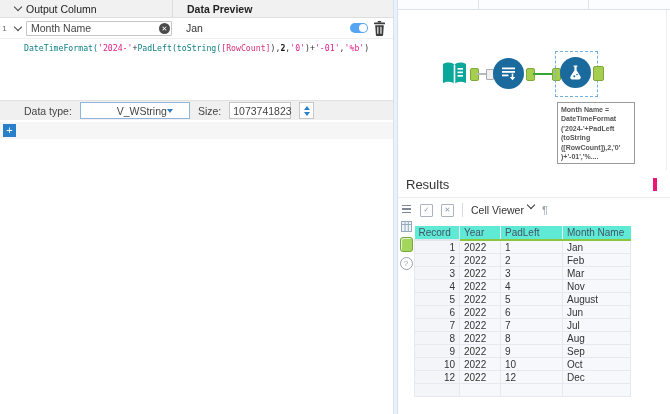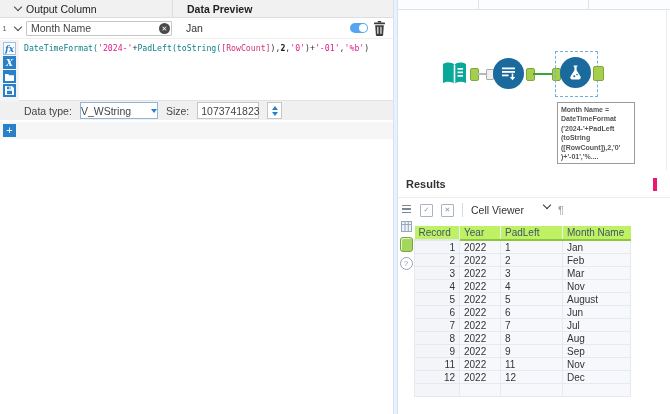--- a/index.html
+++ b/index.html
@@ -36,21 +36,21 @@
            font:italic bold 9px "DejaVu Serif",serif}
   .tile-x{color:#fff;font:italic bold 9px "DejaVu Serif",serif}
   .formula-text{position:absolute;left:24px;top:4px;font:8.2px "DejaVu Sans Mono",monospace;white-space:nowrap}
   .seg-fn{color:#0e7f86}.seg-str{color:#e0218a}.seg-field{color:#d4327a}
   .seg-num{color:#1a1a1a;font-weight:bold}.seg-op{color:#333}
 
   .dtype-row{height:19px;background:#f0f0f0;border-top:1px solid #e2e2e2;display:flex;align-items:center;
              padding-left:24px;gap:8px}
   .dtype-label{color:#444}
   .select{width:76px;height:15px;background:#fff;border:1px solid #8fb6d8;display:flex;align-items:center;
-          justify-content:space-between;padding:0 0;color:#444;cursor:pointer}
+          justify-content:flex-end;padding:0 16px;color:#444;cursor:pointer}
   .caret-down{width:0;height:0;border-left:3.5px solid transparent;border-right:3.5px solid transparent;
               border-top:4.5px solid #2a7fc9}
   .size-input{width:54px;height:15px;background:#fff;border:1px solid #c6c6c6;display:flex;align-items:center;
               padding:0 3px;color:#444}
   .stepper{width:13px;height:15px;background:#fff;border:1px solid #c6c6c6;display:flex;flex-direction:column;
            align-items:center;justify-content:center;gap:2px}
   .step-up{width:0;height:0;border-left:3px solid transparent;border-right:3px solid transparent;
            border-bottom:4px solid #2a7fc9;cursor:pointer}
   .step-down{width:0;height:0;border-left:3px solid transparent;border-right:3px solid transparent;
            border-top:4px solid #2a7fc9;cursor:pointer}
@@ -73,43 +73,43 @@
   .anchor{position:absolute;width:7px;height:11px;background:#a6ce4e;border:1px solid #7fa93c;border-radius:2px}
   .anchor-gray{position:absolute;width:6px;height:9px;background:#efefef;border:1px solid #ababab;border-radius:1px}
   .conn{position:absolute;height:2px}
   .sel-box{position:absolute;left:157px;top:51px;width:41px;height:44px;border:1px dashed #6fb0e0}
   .annotation{position:absolute;left:159px;top:102px;width:70px;background:#fff;border:1px solid #9b9b9b;
               padding:2px 3px;font-size:7px;font-weight:bold;color:#555;line-height:9.4px;cursor:pointer}
 
   
   .results{position:absolute;left:398px;top:171px;width:272px;height:243px;background:#fff}
   .res-head{position:relative;height:26px;border-bottom:1px solid #ececec;display:flex;align-items:center;padding-left:8px}
-  .res-title{font-size:11px;font-weight:bold;color:#333}
+  .res-title{font-size:13px;font-weight:normal;color:#333}
   .res-sub{color:#666;margin-left:4px}
   .pink-bar{position:absolute;right:13px;top:7px;width:4px;height:13px;background:#ea1777}
   .res-body{display:flex}
   .res-rail{width:16px;flex:none;display:flex;flex-direction:column;align-items:center;padding-top:5px;gap:5px}
   .rail-btn{width:12px;height:12px;display:flex;align-items:center;justify-content:center;cursor:pointer}
   .green-chip{width:11px;height:13px;background:#a4d65e;border:1px solid #74a83b;border-radius:3px;
               box-shadow:inset 1px 1px 0 rgba(255,255,255,.7);cursor:pointer}
   .help-circle{width:11px;height:11px;border:1px solid #98a4b2;border-radius:50%;color:#98a4b2;
                font-size:8px;line-height:11px;text-align:center;cursor:pointer}
   .res-content{flex:1}
   .res-toolbar{height:24px;display:flex;align-items:center;gap:8px;padding-left:6px}
   .link-blue{color:#2a7fc9;cursor:pointer;display:flex;align-items:center;gap:4px}
   .chev-sm{width:5px;height:5px;border-right:1.4px solid currentColor;border-bottom:1.4px solid currentColor;
            transform:rotate(45deg);margin-top:-2px}
   .tb-ic{width:11px;height:11px;border:1px solid #aab4c0;border-radius:1px;color:#8a95a3;font-size:7px;
          line-height:10px;text-align:center;cursor:pointer;background:#fff}
   .tb-sep{width:1px;height:14px;background:#d6dae0}
-  .cellviewer{color:#333;display:flex;gap:20px;cursor:pointer}
+  .cellviewer{color:#333;display:flex;gap:4px;cursor:pointer}
   .pilcrow{color:#9aa5b2;font-size:11px;cursor:pointer}
   .records{color:#333}
   .res-table{border-collapse:collapse;margin-top:4px;font-size:10px;table-layout:fixed}
-  .res-table th{font-weight:normal;color:#44546a;text-align:left;padding:0 4px;height:13px;background:#bef264;
+  .res-table th{font-weight:normal;color:#44546a;text-align:left;padding:0 4px;height:13px;background:#5eead4;
                 border-bottom:2px solid #8bc63e;border-left:1px solid #eef1f5;overflow:hidden;cursor:pointer}
   .res-table th.rec{border-bottom:2px solid #e2e6ec;border-left:none}
   .res-table td{padding:0 4px;height:12px;background:#f6f8fb;border:1px solid #e6eaf0;color:#333;
                 overflow:hidden;cursor:default}
   .res-table td.rec{text-align:right;background:#f3f5f9}
   .hamb{display:flex;flex-direction:column;gap:2px}
   .hamb span{display:block;width:9px;height:1.5px;background:#7c8796}
 </style>
 </head>
 <body>
@@ -141,37 +141,20 @@
       <svg class="trash" viewBox="0 0 13 15">
         <rect x="4.7" y="0" width="3.6" height="1.6" rx="0.5" fill="#3c3c3c"></rect>
         <rect x="1" y="1.6" width="11" height="1.7" rx="0.6" fill="#3c3c3c"></rect>
         <path d="M2.2 4.2 h8.6 l-0.7 10 a1 1 0 0 1 -1 0.8 h-5.2 a1 1 0 0 1 -1 -0.8 Z" fill="#3c3c3c"></path>
         <rect x="4.3" y="5.8" width="1.1" height="7" fill="#fff"></rect>
         <rect x="7.4" y="5.8" width="1.1" height="7" fill="#fff"></rect>
       </svg>
     </div>
 
     <div class="formula-zone">
-      <div class="fx-rail">
-        <div class="fx-tile tile-fx">fx</div>
-        <div class="fx-tile tile-blue tile-x">X</div>
-        <div class="fx-tile tile-blue">
-          <svg width="9" height="8" viewBox="0 0 9 8">
-              <path d="M0 1 h3.2 l1 1.2 H9 V8 H0 Z" fill="#fff"></path>
-            </svg>
-        </div>
-        <div class="fx-tile tile-blue">
-          <svg width="9" height="9" viewBox="0 0 9 9">
-            <path d="M0 0 h7 l2 2 v7 H0 Z" fill="#fff"></path>
-            <rect x="2" y="4.8" width="5" height="3.4" fill="#2a7fc9"></rect>
-            <rect x="2" y="0.6" width="4" height="2.6" fill="#2a7fc9"></rect>
-            <rect x="4.3" y="0.9" width="1.2" height="2" fill="#fff"></rect>
-          </svg>
-        </div>
-      </div>
       <div class="formula-text">
         <span class="seg-fn">DateTimeFormat(</span><span class="seg-str">'2024-'</span><span class="seg-op">+</span><span class="seg-fn">PadLeft(</span><span class="seg-fn">toString(</span><span class="seg-field">[RowCount]</span><span class="seg-op">)</span><span class="seg-op">,</span><span class="seg-num">2</span><span class="seg-op">,</span><span class="seg-str">'0'</span><span class="seg-op">)</span><span class="seg-op">+</span><span class="seg-str">'-01'</span><span class="seg-op">,</span><span class="seg-str">'%b'</span><span class="seg-op">)</span>
       </div>
     </div>
 
     <div class="dtype-row">
       <span class="dtype-label">Data type:</span>
       <div class="select">
         <span>V_WString</span>
         <span class="caret-down"></span>
@@ -347,24 +330,24 @@
                 <td>8</td>
                 <td>Aug</td>
               </tr>
             <tr>
                 <td class="rec">9</td>
                 <td>2022</td>
                 <td>9</td>
                 <td>Sep</td>
               </tr>
             <tr>
-                <td class="rec">11</td>
-                <td>2022</td>
-                <td>11</td>
-                <td>Nov</td>
+                <td class="rec">10</td>
+                <td>2022</td>
+                <td>10</td>
+                <td>Oct</td>
               </tr>
             <tr>
                 <td class="rec">12</td>
                 <td>2022</td>
                 <td>12</td>
                 <td>Dec</td>
               </tr>
             <tr>
                 <td class="rec"></td>
                 <td></td>

